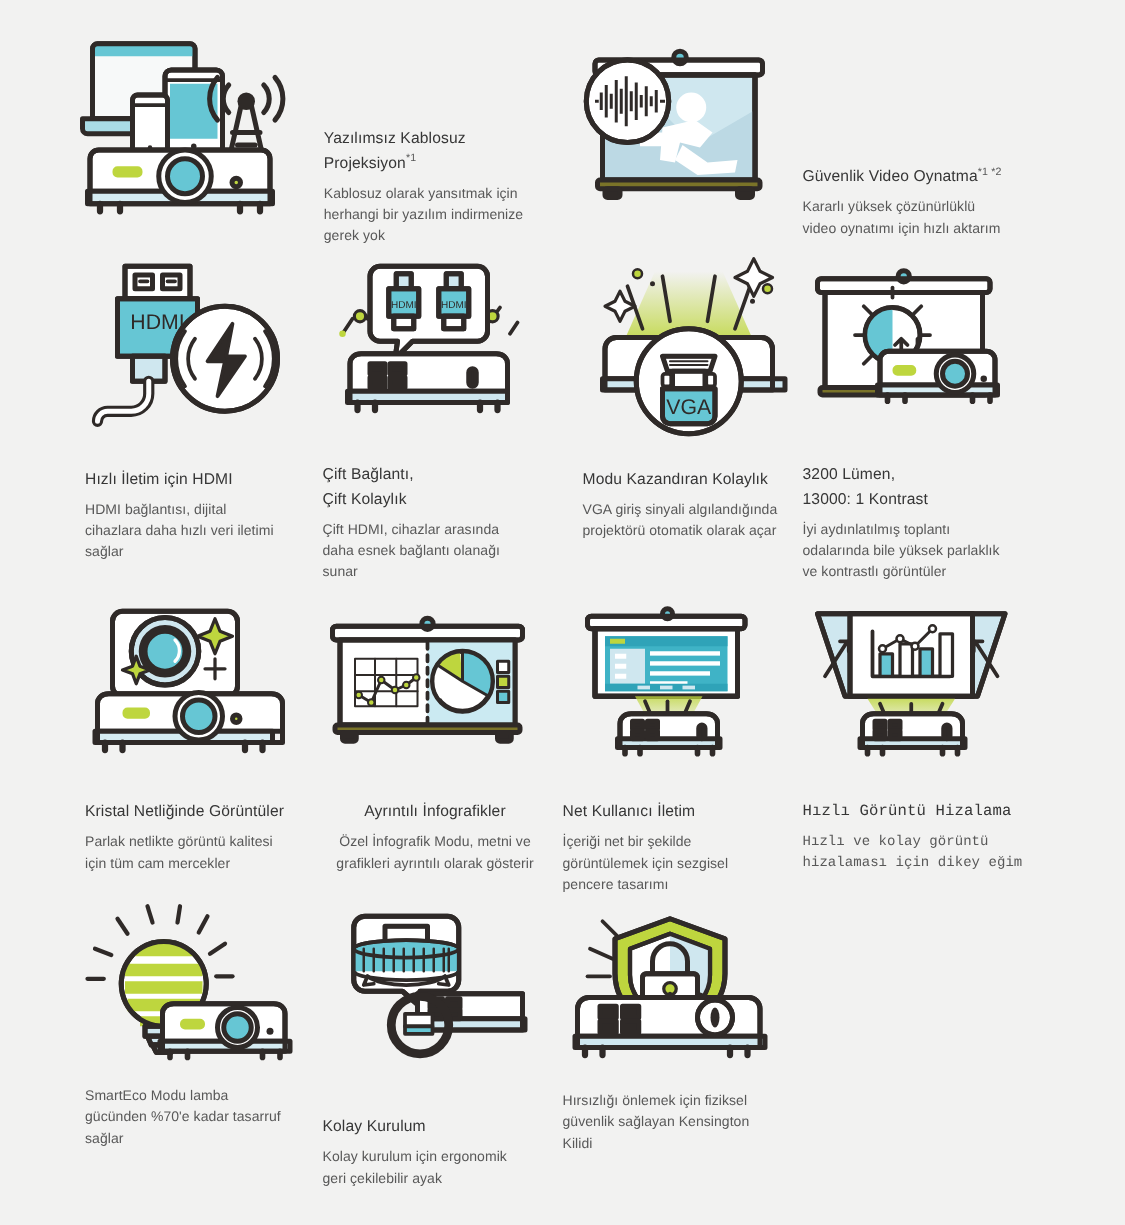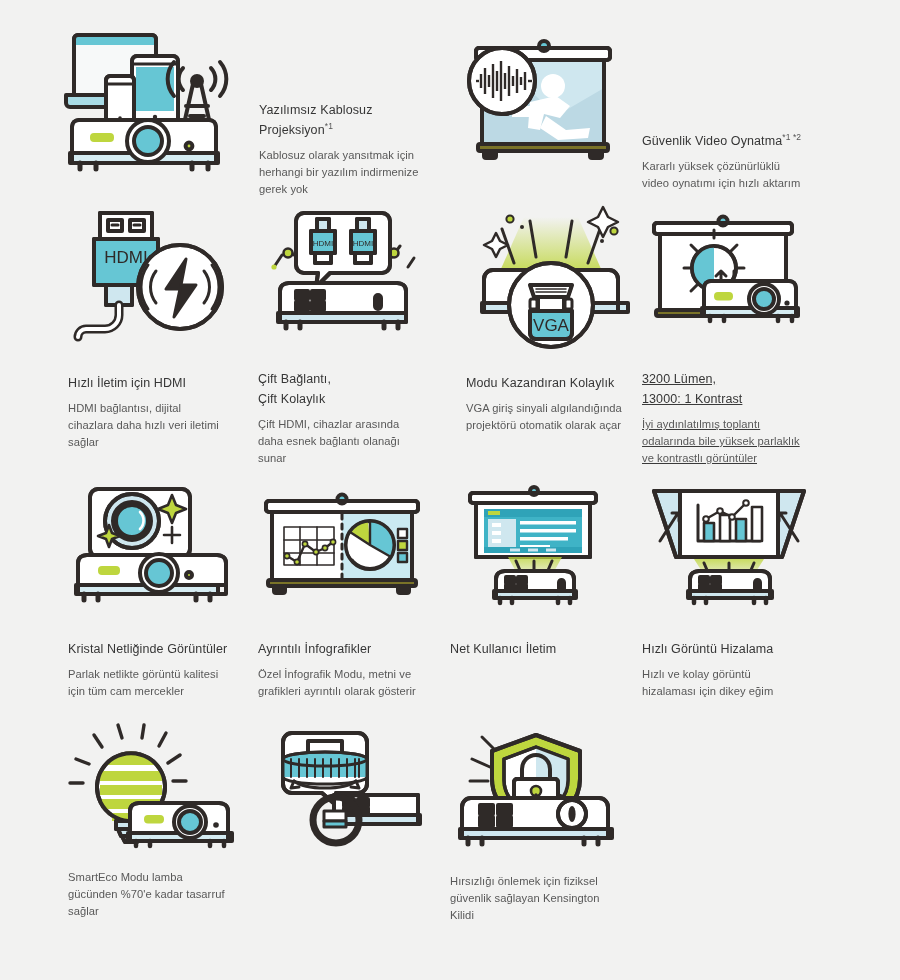--- a/index.html
+++ b/index.html
@@ -360,21 +360,21 @@
           <path d="M60 103h96v8H60z" fill="#d6ecf2"></path>
           <path d="M62 83c0-4 3-7 7-7h78c4 0 7 3 7 7v28H62z"></path>
           <path d="M68 111v5M82 111v5M136 111v5M150 111v5" stroke-width="4.5"></path>
           <circle cx="122" cy="94" r="15" fill="#ffffff"></circle>
           <circle cx="122" cy="94" r="10" fill="#66c6d4"></circle>
           <circle cx="145" cy="98" r="2.6" fill="#2f2a28" stroke="none"></circle>
           <rect x="74" y="89" width="15" height="4.5" rx="2" fill="#bed63e" stroke="#bed63e"></rect>
         </g>
       </svg>
     </div>
-    <div class="txt" style="margin-top:10px;text-decoration:underline;">
+    <div class="txt" style="margin-top:10px;">
       <div class="f-title">
         <span>3200 Lümen,
 13000: 1 Kontrast</span><span class="sup"></span>
       </div>
       <div class="f-desc">İyi aydınlatılmış toplantı
 odalarında bile yüksek parlaklık
 ve kontrastlı görüntüler</div>
     </div>
   </div>
 
@@ -457,21 +457,21 @@
           <rect x="140" y="44" width="9" height="9" fill="#ffffff" stroke-width="2.4"></rect>
           <rect x="140" y="56" width="9" height="9" fill="#bed63e" stroke-width="2.4"></rect>
           <rect x="140" y="68" width="9" height="9" fill="#66c6d4" stroke-width="2.4"></rect>
 
           <rect x="10" y="95" width="148" height="6" rx="2" fill="#7a7328" stroke="#2f2a28"></rect>
           <rect x="16" y="101" width="11" height="7" rx="2" fill="#2f2a28"></rect>
           <rect x="140" y="101" width="11" height="7" rx="2" fill="#2f2a28"></rect>
         </g>
       </svg>
     </div>
-    <div class="txt" style="margin-top:14px;">
+    <div class="txt" style="margin-top:14px;text-align:center;">
       <div class="f-title">
         <span>Ayrıntılı İnfografikler</span><span class="sup"></span>
       </div>
       <div class="f-desc">Özel İnfografik Modu, metni ve
 grafikleri ayrıntılı olarak gösterir</div>
     </div>
   </div>
 
   <div class="cell" style="left:450px; top:485px; width:180px;">
     <div class="art" style="height:122px;">
@@ -528,24 +528,27 @@
           <rect x="56" y="100" width="8" height="6" fill="#2f2a28"></rect>
           <rect x="68" y="100" width="8" height="6" fill="#2f2a28"></rect>
           <rect x="109" y="95" width="5" height="11" rx="2.5" fill="#2f2a28"></rect>
         </g>
       </svg>
     </div>
     <div class="txt" style="margin-top:14px;">
       <div class="f-title">
         <span>Net Kullanıcı İletim</span><span class="sup"></span>
       </div>
-    </div>
-  </div>
-
-  <div class="cell" style="left:642px; top:485px; width:190px;">
+      <div class="f-desc">İçeriği net bir şekilde
+görüntülemek için sezgisel
+pencere tasarımı</div>
+    </div>
+  </div>
+
+  <div class="cell" style="left:642px; top:485px; width:190px;font-family:Liberation Mono, monospace;">
     <div class="art" style="height:122px;">
       <svg width="175" height="122" viewBox="0 0 175 122">
         <defs>
           <linearGradient id="beamC" x1="0" y1="0" x2="0" y2="1">
             <stop offset="0%" stop-color="#bed63e" stop-opacity=".8"></stop>
             <stop offset="100%" stop-color="#bed63e" stop-opacity="0"></stop>
           </linearGradient>
         </defs>
         <g fill="none" stroke="#2f2a28" stroke-width="4" stroke-linejoin="round" stroke-linecap="round">
 
@@ -680,20 +683,27 @@
           <rect x="100" y="74" width="10" height="7" fill="#2f2a28"></rect>
           <rect x="86" y="83" width="10" height="7" fill="#2f2a28"></rect>
           <rect x="100" y="83" width="10" height="7" fill="#2f2a28"></rect>
 
           <circle cx="78" cy="95" r="23" fill="none" stroke-width="7"></circle>
           <rect x="66" y="86" width="22" height="10" fill="#ffffff" stroke-width="3"></rect>
           <rect x="66" y="96" width="22" height="6" fill="#66c6d4" stroke-width="3"></rect>
         </g>
       </svg>
     </div>
+    <div class="txt" style="margin-top:18px;">
+      <div class="f-title">
+        <span>Kolay Kurulum</span><span class="sup"></span>
+      </div>
+      <div class="f-desc">Kolay kurulum için ergonomik
+geri çekilebilir ayak</div>
+    </div>
   </div>
 
   <div class="cell" style="left:450px; top:725px; width:180px;">
     <div class="art" style="height:130px;">
       <svg width="170" height="130" viewBox="0 0 170 130">
         <g fill="none" stroke="#2f2a28" stroke-width="4" stroke-linejoin="round" stroke-linecap="round">
 
           <g stroke-width="3">
             <path d="M32 12 l16 16"></path>
               <path d="M22 34 l18 8"></path>

